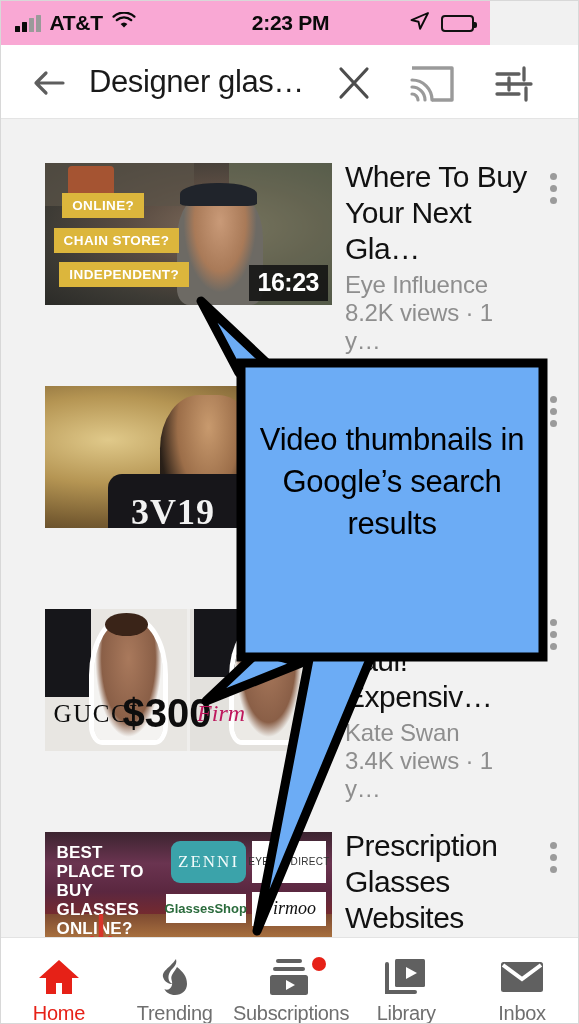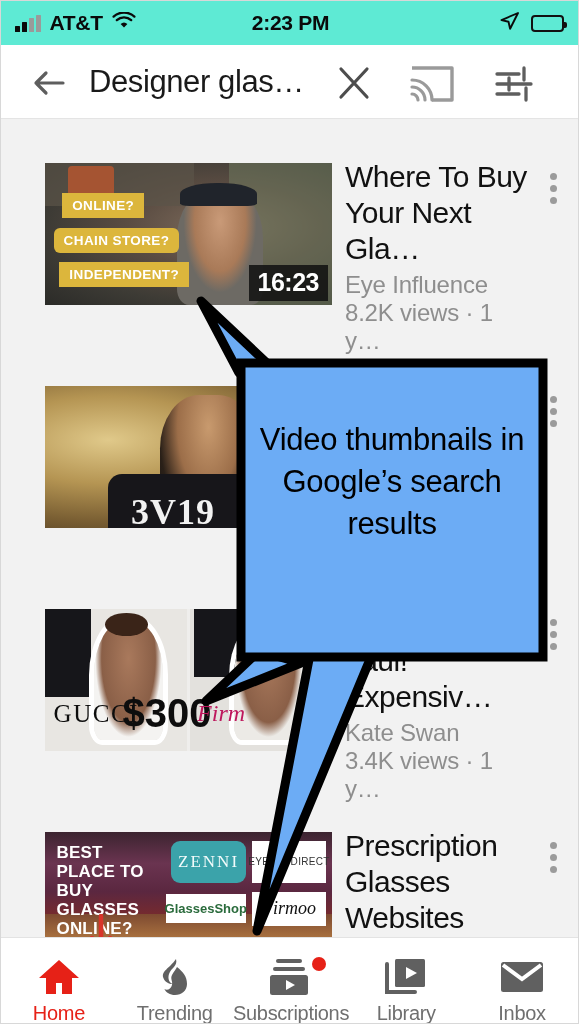--- a/index.html
+++ b/index.html
@@ -13,22 +13,22 @@
     position: relative;
     width: 579px; height: 1024px;
     background: #f1f1f1;
     border: 1px solid #d8d8d8;
     overflow: hidden;
   }
 
   
   #statusbar {
     position: absolute; top: 0; left: 0;
-    width: 579px; height: 44px;
-    background: #5eead4;
+    width: 489px; height: 44px;
+    background: #f9a8d4;
     display: flex; align-items: center;
   }
   #sb-left { position: absolute; left: 14px; display: flex; align-items: center; gap: 9px; }
   #sb-center { position: absolute; left: 0; width: 579px; text-align: center; }
   #sb-right { position: absolute; right: 16px; display: flex; align-items: center; gap: 11px; }
   .sb-text { font-size: 21px; font-weight: bold; color: #0a0a0a; letter-spacing: -0.3px; }
   .bars { display: flex; align-items: flex-end; gap: 2.5px; height: 17px; }
   .bars i { display: block; width: 4.5px; background: #0a0a0a; border-radius: 0.5px; }
   .bars i:nth-child(1){height:6px;}
   .bars i:nth-child(2){height:10px;}
@@ -199,21 +199,21 @@
         <div class="art" style="background:linear-gradient(180deg,#b9b29d 0%,#a8a492 30%,#8f9a84 100%);">
           <div style="position:absolute;left:0;top:0;width:100%;height:100%;
                       background:radial-gradient(ellipse at 62% 45%,#7e6c5c 0%,#5a4c42 38%,#3d3b35 70%,#2b2b28 100%);"></div>
           <div style="position:absolute;left:0;top:0;width:52%;height:30%;background:#5b5448;opacity:.7;"></div>
           <div style="position:absolute;left:8%;top:2%;width:16%;height:22%;background:#b4562f;border-radius:4px;opacity:.85;"></div>
           <div style="position:absolute;left:64%;top:0;width:36%;height:100%;background:#6f7a5e;opacity:.55;"></div>
           <div style="position:absolute;left:46%;top:18%;width:30%;height:82%;
                       background:radial-gradient(ellipse at 50% 28%,#c99a78 0%,#a97a58 42%,#6d6a64 60%,#6d6a64 100%);border-radius:42% 42% 14% 14%;"></div>
           <div style="position:absolute;left:47%;top:14%;width:27%;height:16%;background:#20242b;border-radius:48% 48% 12% 12%;"></div>
           <span class="tag" style="left:6%;top:21%;">ONLINE?</span>
-          <span class="tag" style="left:3%;top:46%;border-radius:6px;">CHAIN STORE?</span>
+          <span class="tag" style="left:3%;top:46%;">CHAIN STORE?</span>
           <span class="tag" style="left:5%;top:70%;">INDEPENDENT?</span>
         </div>
         <span class="dur">16:23</span>
       </div>
       <div class="meta">
         <div class="r-title">Where To Buy Your Next Gla…</div>
         <div class="r-chan">Eye Influence</div>
         <div class="r-views">8.2K views · 1 y…</div>
       </div>
       <div class="kebab">

